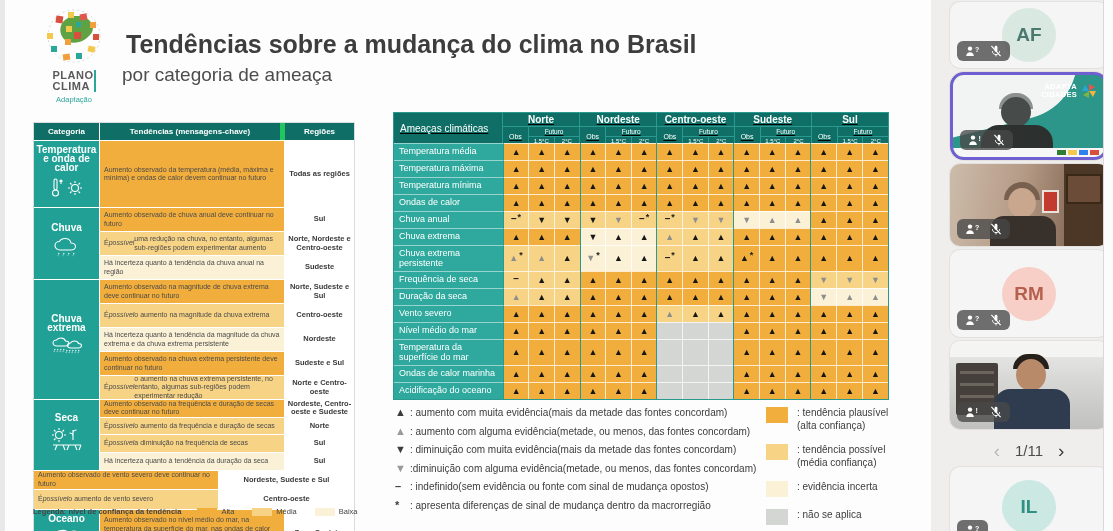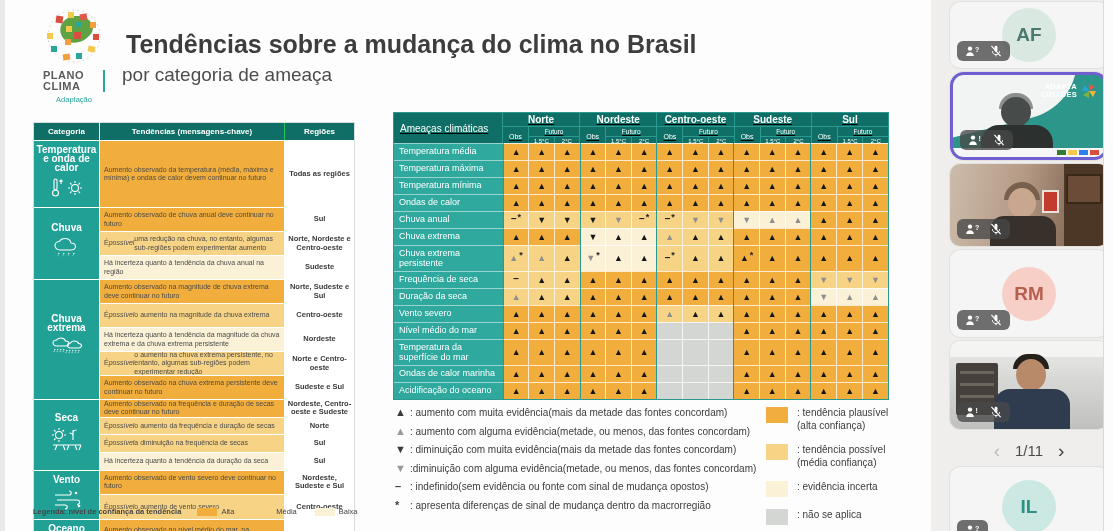--- a/index.html
+++ b/index.html
@@ -3,31 +3,31 @@
 <meta charset="utf-8">
 <style>
   html,body{margin:0;padding:0;width:1113px;height:531px;overflow:hidden;
     font-family:"Liberation Sans",sans-serif;background:#efeeed;position:relative;}
   
   .slide{position:absolute;left:0;top:0;width:931px;height:531px;background:#fdfdfd;}
   .left-edge{position:absolute;left:0;top:0;width:5px;height:531px;background:#e9e9e9;}
   
   .logo{position:absolute;left:26px;top:6px;width:96px;text-align:center;}
   .logo-globe{margin:0 auto;width:72px;height:64px;}
-  .logo-words{display:inline-block;text-align:left;border-right:2px solid #2BA69B;padding-right:19px;}
+  .logo-words{display:inline-block;text-align:left;border-right:2px solid #2BA69B;padding-right:0;}
   .logo-words div{font-weight:bold;font-size:11px;line-height:11px;color:#5a5a5a;letter-spacing:.5px;}
   .logo-sub{font-size:7.5px;color:#2BA69B;margin-top:1px;}
   
   .title{position:absolute;left:126px;top:30px;font-size:25px;font-weight:bold;color:#3d3d3d;}
   .subtitle{position:absolute;left:122px;top:64px;font-size:19px;color:#4d4d4d;}
   
   .lt{position:absolute;left:33px;top:122px;width:322px;background:#fff;border:1px solid #d8dedd;box-sizing:border-box;}
   .lt-header{display:flex;background:#0F6F66;color:#fff;font-weight:bold;font-size:8px;text-align:center;}
   .lt-h1{width:66px;border-right:1px solid #fff;padding:4px 2px;box-sizing:border-box;}
-  .lt-h2{width:185px;border-right:1px solid #22c55e;padding:4px 2px;box-sizing:border-box;}
+  .lt-h2{width:185px;border-right:5px solid #22c55e;padding:4px 2px;box-sizing:border-box;}
   .lt-h3{flex:1;padding:4px 2px;}
   .lt-group{display:flex;border-top:1px solid #fff;}
   .lt-cat{width:66px;background:#21A096;color:#fff;border-right:1px solid #fff;box-sizing:border-box;
     display:flex;flex-direction:column;align-items:center;justify-content:center;gap:5px;padding:4px 2px;text-align:center;}
   .lt-cat-name{font-size:10px;font-weight:bold;line-height:9px;}
   .lt-rows{flex:1;display:flex;flex-direction:column;}
   .lt-row{display:flex;flex:1;border-top:1px solid #fff;min-height:13px;}
   .lt-row:first-child{border-top:none;}
   .lt-msg{width:185px;box-sizing:border-box;border-right:1px solid #fff;font-size:7px;line-height:8.5px;
     color:#4a4a4a;padding:3px 4px;display:flex;align-items:center;}
@@ -227,26 +227,26 @@
      </div>
      <div class="lt-row">
        <div class="lt-msg conf-media">É <i>possível</i> o aumento na magnitude da chuva extrema</div>
        <div class="lt-region">Centro-oeste</div>
      </div>
      <div class="lt-row">
        <div class="lt-msg conf-baixa">Há incerteza quanto à tendência da magnitude da chuva extrema e da chuva extrema persistente</div>
        <div class="lt-region">Nordeste</div>
      </div>
      <div class="lt-row">
+       <div class="lt-msg conf-alta">Aumento observado na chuva extrema persistente deve continuar no futuro</div>
+       <div class="lt-region">Sudeste e Sul</div>
+     </div>
+     <div class="lt-row">
        <div class="lt-msg conf-media">É <i>possível</i> o aumento na chuva extrema persistente, no entanto, algumas sub-regiões podem experimentar redução</div>
        <div class="lt-region">Norte e Centro-oeste</div>
-     </div>
-     <div class="lt-row">
-       <div class="lt-msg conf-alta">Aumento observado na chuva extrema persistente deve continuar no futuro</div>
-       <div class="lt-region">Sudeste e Sul</div>
      </div>
    </div>
  </div>
  <div class="lt-group">
    <div class="lt-cat">
      <div class="lt-cat-name">Seca</div>
      <div><svg width="32" height="26" viewBox="0 0 32 26" fill="none" stroke="#fff" stroke-width="1.1">
                 <circle cx="8" cy="8" r="3.5"></circle>
                 <path d="M8 1v2M8 13v2M1 8h2M13 8h2M3 3l1.5 1.5M13 3l-1.5 1.5M3 13l1.5-1.5"></path>
                 <path d="M22 3v10M22 6c0-2 2-3 3.5-3M22 9c0 -2-2-3-3.5-3"></path>
@@ -267,28 +267,20 @@
        <div class="lt-msg conf-media">É <i>possível</i> a diminuição na frequência de secas</div>
        <div class="lt-region">Sul</div>
      </div>
      <div class="lt-row">
        <div class="lt-msg conf-baixa">Há incerteza quanto à tendência da duração da seca</div>
        <div class="lt-region">Sul</div>
      </div>
    </div>
  </div>
  <div class="lt-group">
-   <div class="lt-cat">
-     <div class="lt-cat-name">Vento</div>
-     <div><svg width="30" height="22" viewBox="0 0 30 22" fill="none" stroke="#fff" stroke-width="1.1">
-                <path d="M3 6h14c3 0 3-4 0-4M5 11h20c3.5 0 3.5 4.5 0 4.5M3 16h10c3 0 3 4 0 4"></path>
-                <circle cx="24" cy="4" r=".8" fill="#fff"></circle>
-                <circle cx="27" cy="17" r=".8" fill="#fff"></circle>
-              </svg></div>
-   </div>
    <div class="lt-rows">
 
      <div class="lt-row">
        <div class="lt-msg conf-alta">Aumento observado de vento severo deve continuar no futuro</div>
        <div class="lt-region">Nordeste, Sudeste e Sul</div>
      </div>
      <div class="lt-row">
        <div class="lt-msg conf-media">É <i>possível</i> o aumento de vento severo</div>
        <div class="lt-region">Centro-oeste</div>
      </div>

